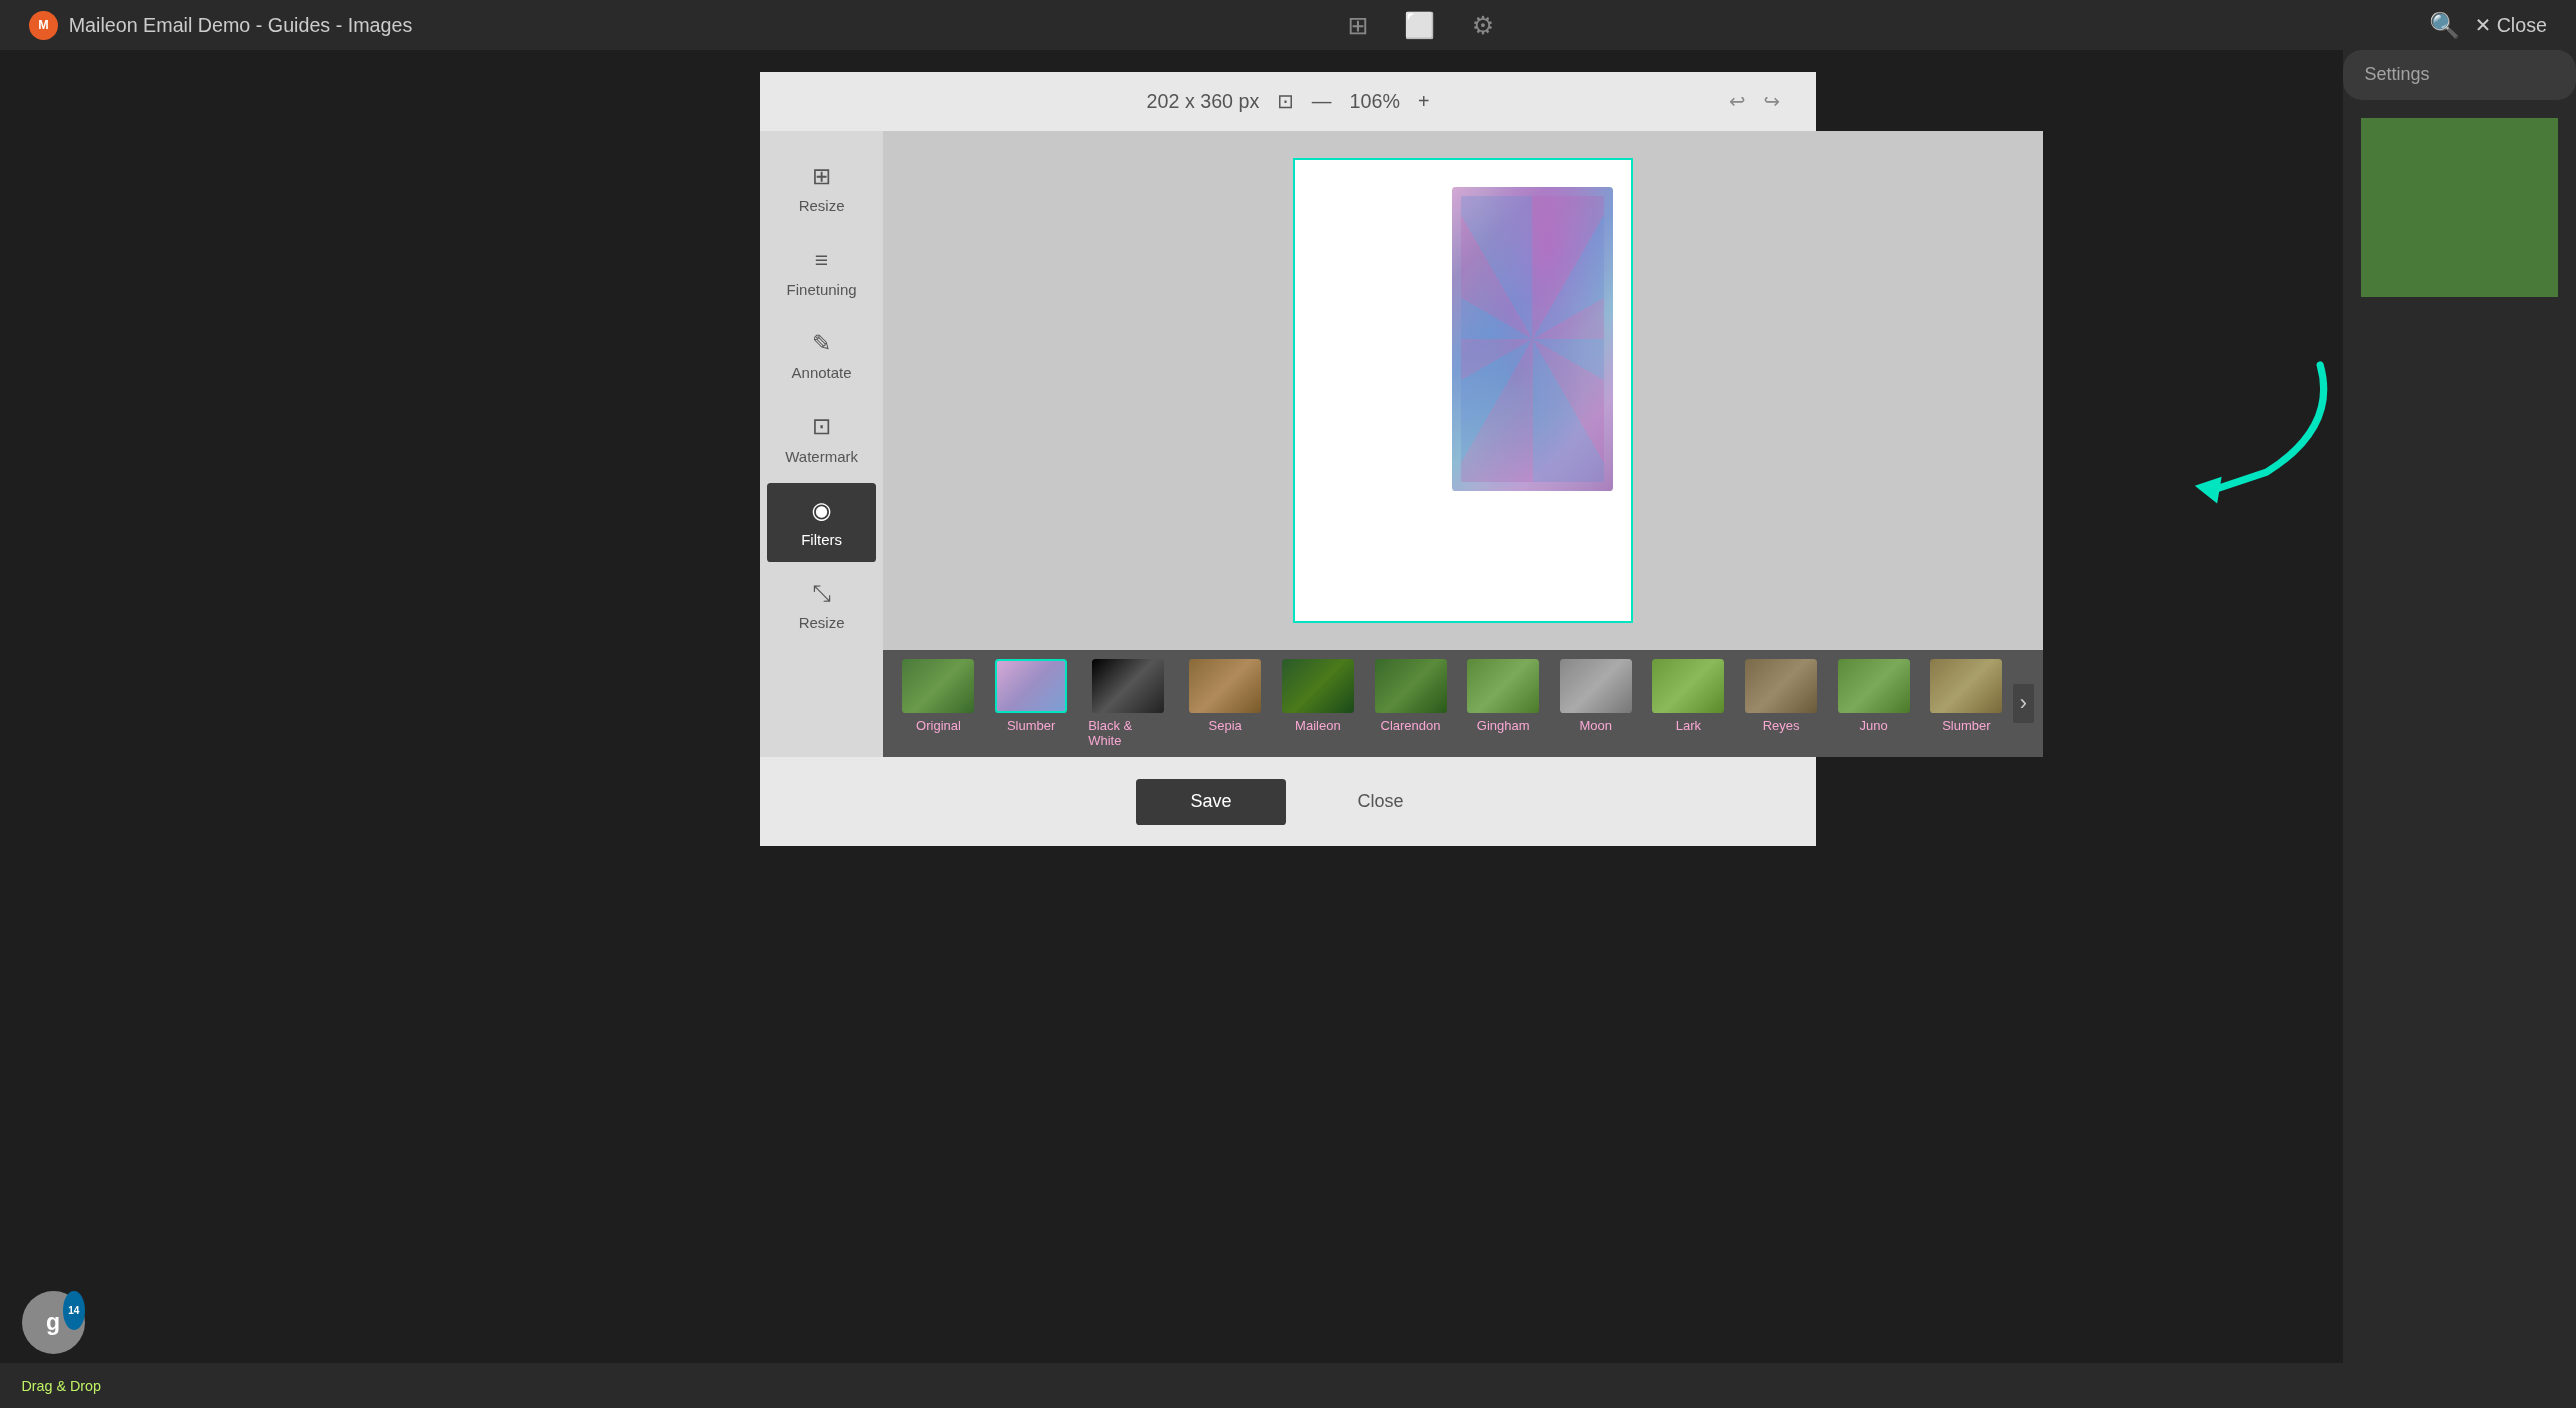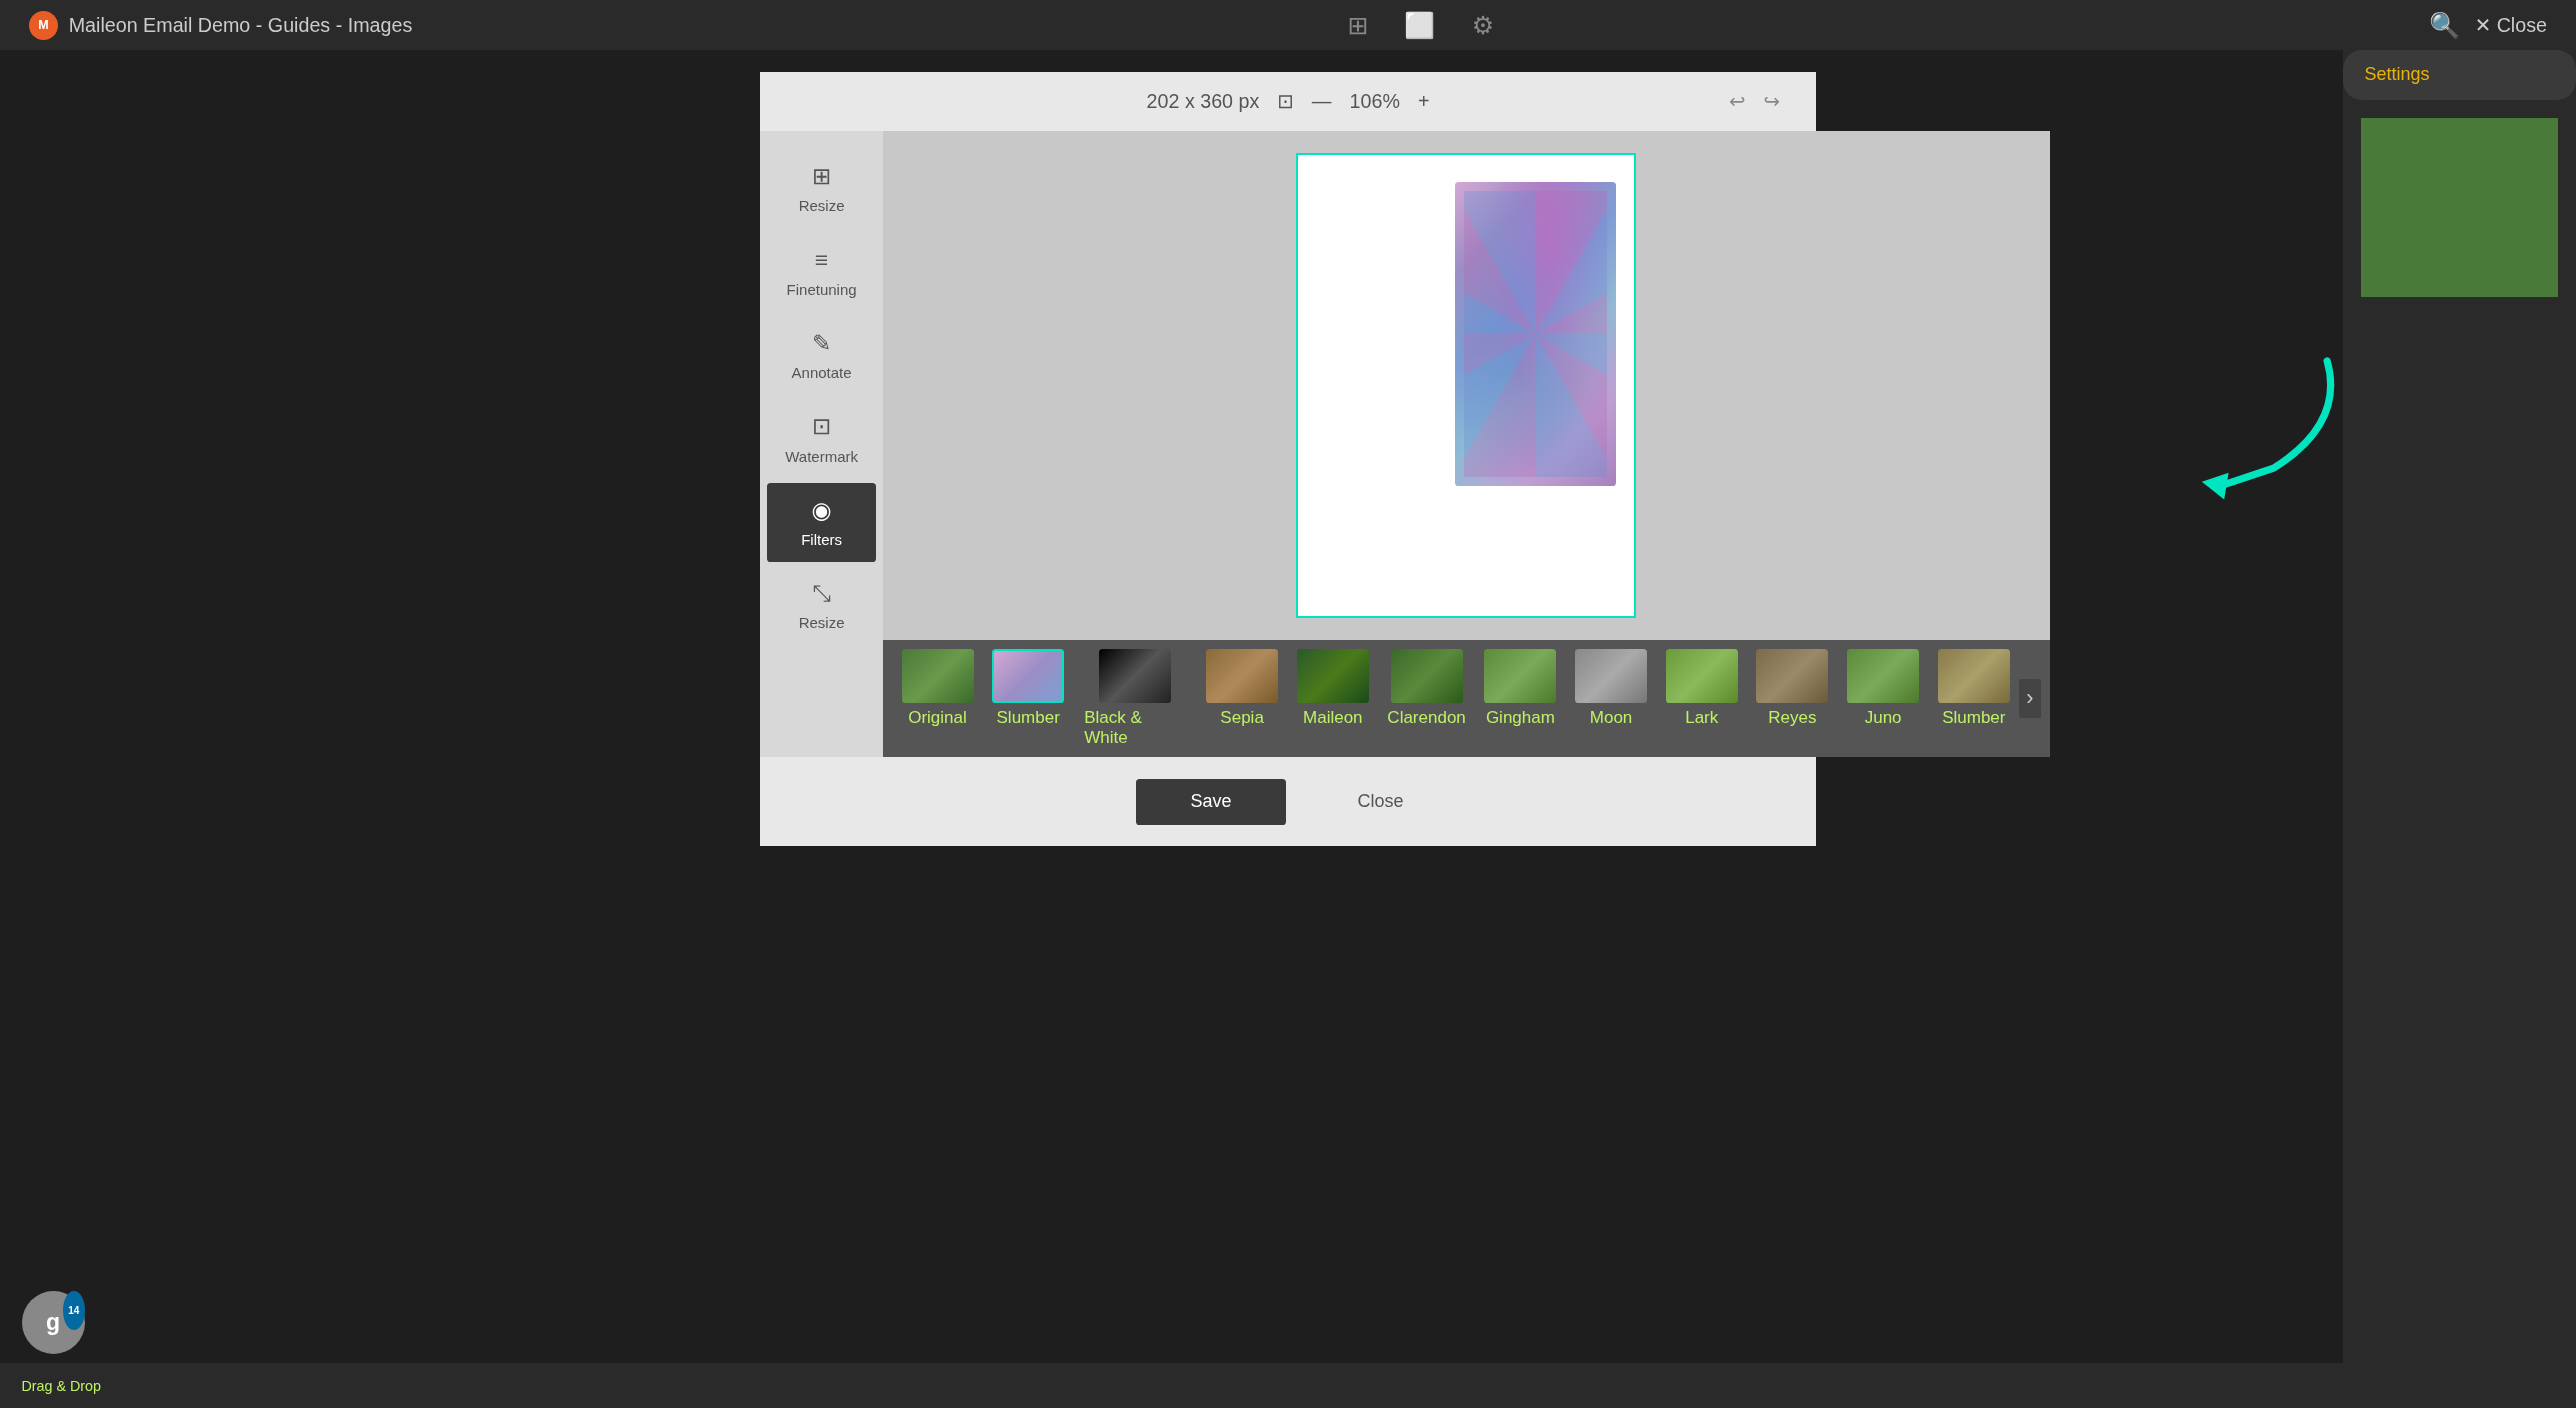--- a/index.html
+++ b/index.html
@@ -265,21 +265,21 @@
     }
     .filter-thumb-reyes {
       background: linear-gradient(135deg, #7a6a4a, #9a8a6a, #6a5a3a);
     }
     .filter-thumb-juno {
       background: linear-gradient(135deg, #5a8a3a, #7aaa5a, #4a7a2a);
     }
     .filter-thumb-slumber {
       background: linear-gradient(135deg, #8a7a4a, #aaa06a, #7a6a3a);
     }
-    .filter-name { font-size: 17px; color: #bef264; }
+    .filter-name { font-size: 13px; color: #f9a8d4; }
 
     .filter-nav-btn {
       color: #ccc;
       font-size: 21.5px;
       cursor: pointer;
       padding: 7.2px;
       background: #444;
       border-radius: 1.8px;
       flex-shrink: 0;
     }
@@ -316,21 +316,21 @@
       position: absolute;
       right: 0;
       top: 50px;
       width: 233px;
       height: calc(100% - 50px);
       background: #2a2a2a;
       z-index: 5;
     }
     .right-panel-header {
       background: #3a3a3a;
-      color: #eab308;
+      color: #a3a3a3;
       padding: 14.3px 21.5px;
       font-size: 18px;
       border-radius: 19px;
     }
     .right-panel-green-box {
       background: #4a7a3a;
       height: 179px;
       margin: 18px;
     }
 

